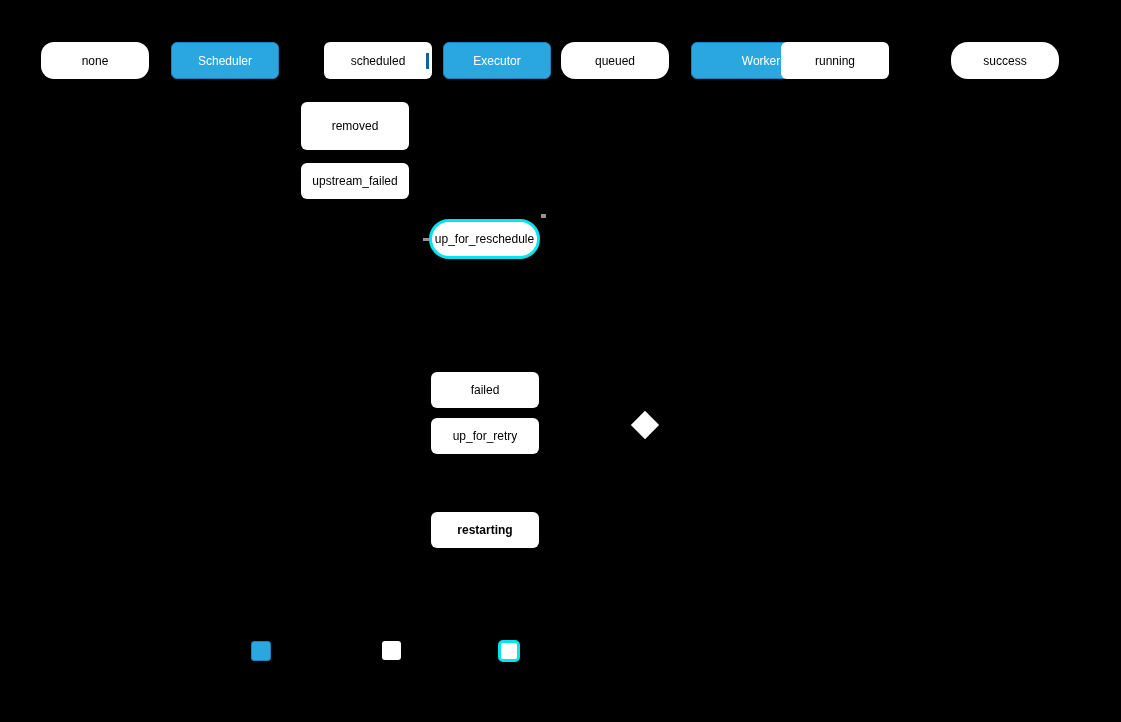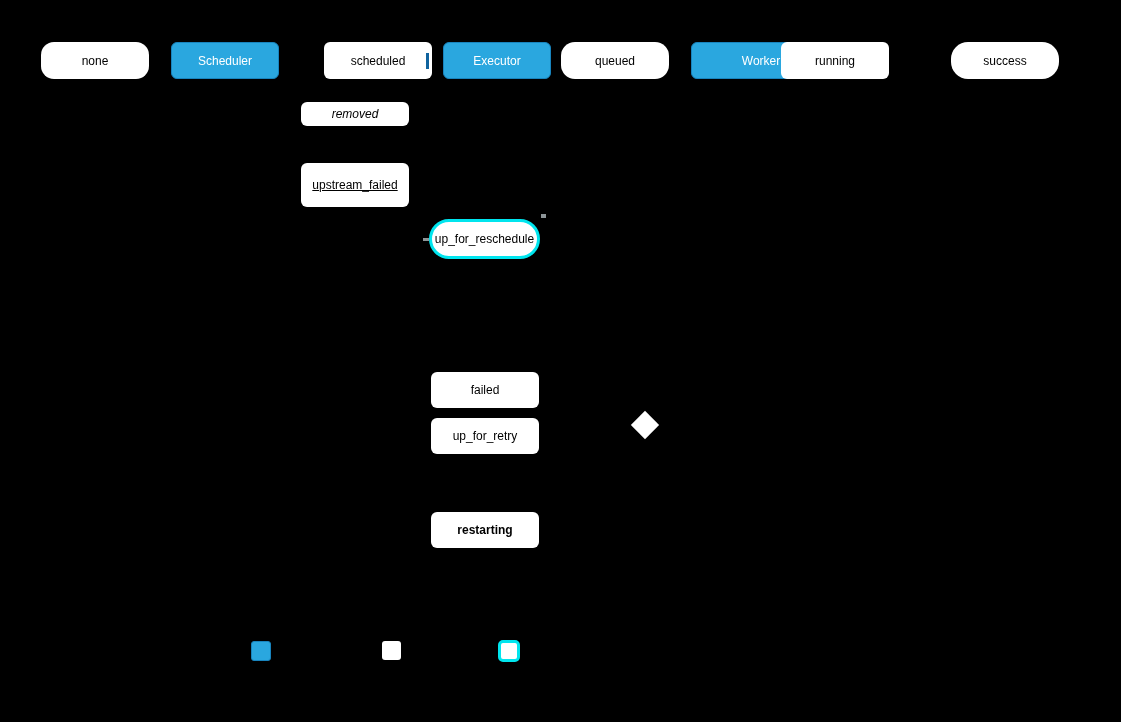--- a/index.html
+++ b/index.html
@@ -88,23 +88,23 @@
   <div class="node component" style="left:443px; top:42px;">Executor</div>
 
   <div class="node" style="left:561px; top:42px;border-radius:14px;">queued</div>
 
   <div class="node component" style="left:691px; top:42px;padding-left:32px;">Worker</div>
 
   <div class="node" style="left:781px; top:42px;">running</div>
 
   <div class="node" style="left:951px; top:42px;border-radius:17px;">success</div>
 
-  <div class="node" style="left:301px; top:102px; height:24px;font-style:italic;">removed</div>
+  <div class="node" style="left:301px; top:102px; height:48px;">removed</div>
 
-  <div class="node" style="left:301px; top:163px; height:44px;text-decoration:underline;">upstream_failed</div>
+  <div class="node" style="left:301px; top:163px; height:36px;">upstream_failed</div>
 
   <div class="node highlight" style="left:429px; top:219px;">up_for_reschedule</div>
 
   <div class="node" style="left:431px; top:372px; height:36px;">failed</div>
 
   <div class="node" style="left:431px; top:418px; height:36px;">up_for_retry</div>
 
   <div class="node" style="left:431px; top:512px; height:36px;font-weight:bold;">restarting</div>
 
   <div class="diamond" style="left:635px; top:415px;"></div>

